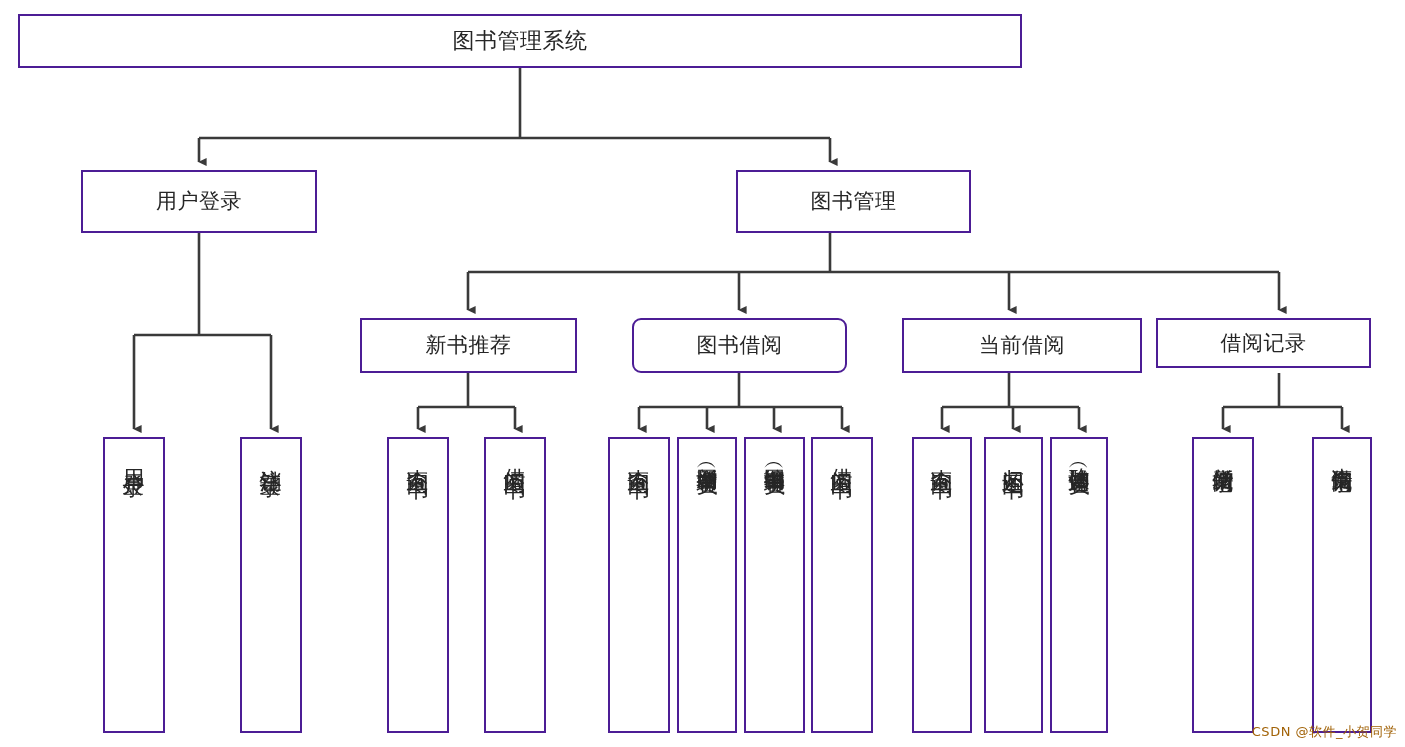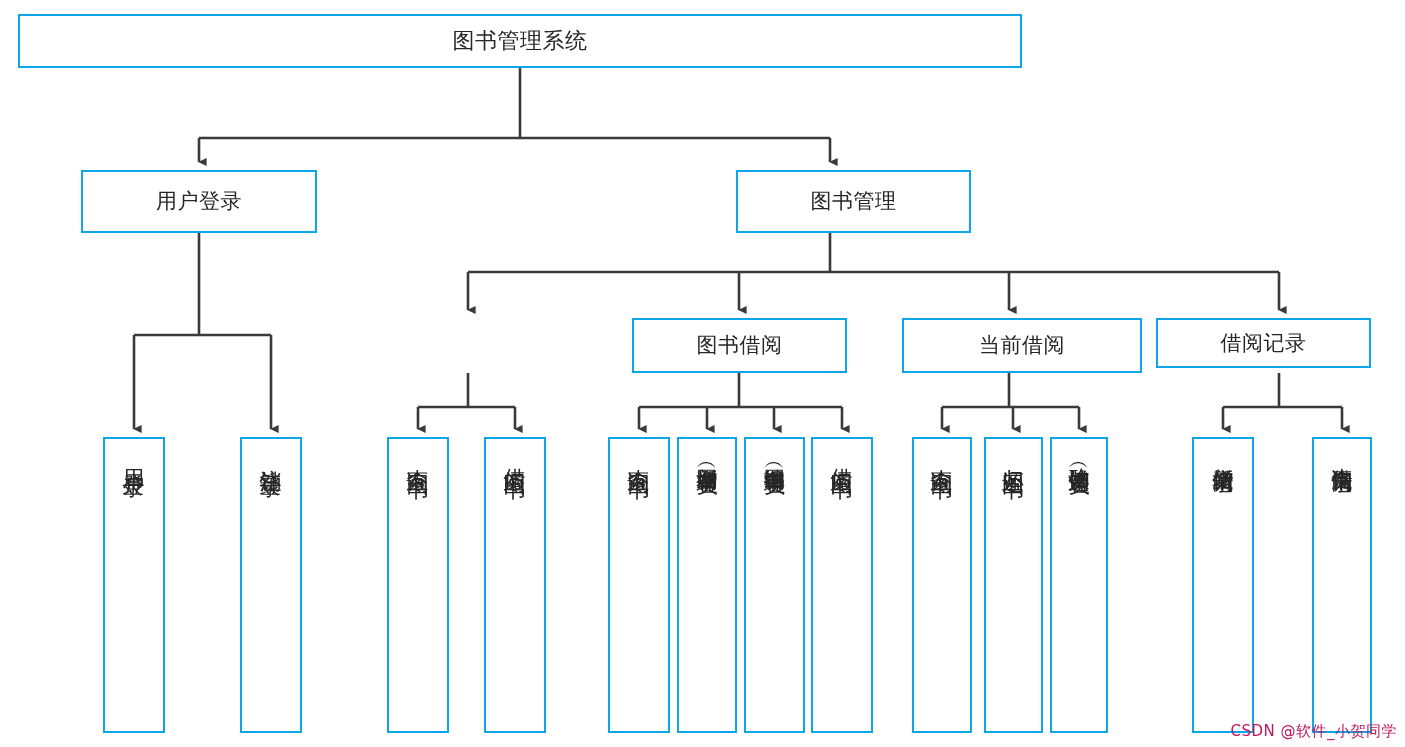--- a/index.html
+++ b/index.html
@@ -22,21 +22,21 @@
     position: absolute;
     left: 0;
     top: 0;
     width: 1405px;
     height: 747px;
     pointer-events: none;
   }
   .node {
     position: absolute;
     box-sizing: border-box;
-    border: 2px solid #0ea5e9;
+    border: 2px solid #4c1d95;
     background: #ffffff;
     display: flex;
     align-items: center;
     justify-content: center;
     color: #262626;
   }
   .node .node-label {
     display: block;
     text-align: center;
     line-height: 1.28;
@@ -65,22 +65,22 @@
     white-space: nowrap;
   }
   .node.vert.tall-text .node-label {
     font-size: 21px;
     letter-spacing: 1px;
   }
   #watermark {
     position: absolute;
     right: 8px;
     bottom: 6px;
-    font-size: 15px;
-    color: #be185d;
+    font-size: 13px;
+    color: #a16207;
     letter-spacing: 0.5px;
     white-space: nowrap;
     font-family: "DejaVu Sans", "Liberation Sans", sans-serif;
   }
 </style>
 </head>
 <body>
 
 <div id="diagram-root">
 
@@ -139,21 +139,24 @@
     <span class="node-label">图书管理系统</span>
   </div>
 
   <div class="node horiz" style="left:81px; top:170px; width:236px; height:63px;">
     <span class="node-label">用户登录</span>
   </div>
   <div class="node horiz" style="left:712px; top:170px; width:235px; height:63px;margin-left:24px;">
     <span class="node-label">图书管理</span>
   </div>
 
-  <div class="node horiz" style="left:632px; top:318px; width:215px; height:55px;">
+  <div class="node horiz" style="left:360px; top:318px; width:217px; height:55px;">
+    <span class="node-label">新书推荐</span>
+  </div>
+  <div class="node horiz" style="left:632px; top:318px; width:215px; height:55px;border-radius:9px;">
     <span class="node-label">图书借阅</span>
   </div>
   <div class="node horiz" style="left:902px; top:318px; width:240px; height:55px;">
     <span class="node-label">当前借阅</span>
   </div>
   <div class="node horiz" style="left:1156px; top:318px; width:215px; height:50px;">
     <span class="node-label">借阅记录</span>
   </div>
 
   <div class="node vert" style="left:103px; top:437px; width:62px; height:296px;">

